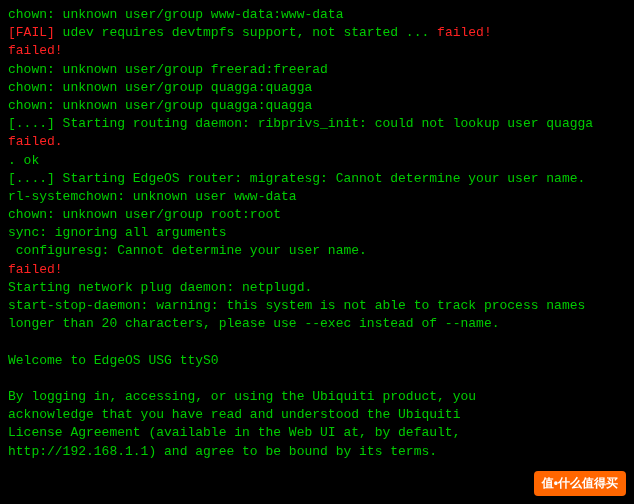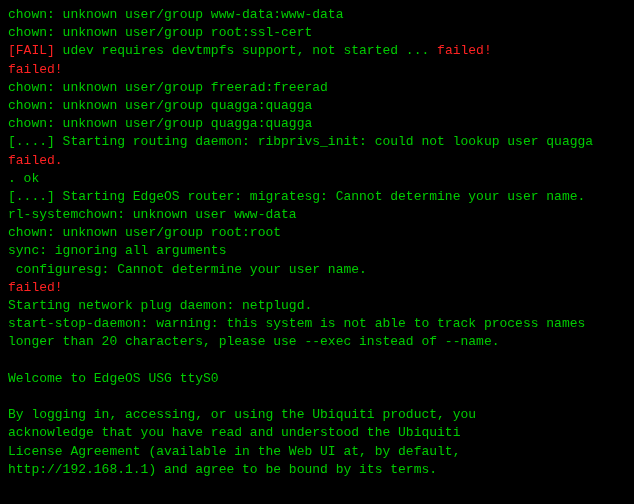--- a/index.html
+++ b/index.html
@@ -49,21 +49,20 @@
     }
   </style>
 </head>
 <body>
 
 <div class="terminal">
 
   <div class="line green">chown: unknown user/group www-data:www-data</div>
 
 
-  <div class="line green">chown: unknown user/group root:ssl-cert</div>
 
   <div class="line"><span class="red">[FAIL]</span><span class="green"> udev requires devtmpfs support, not started ... </span><span class="red">failed!</span></div>
 
   <div class="line red">failed!</div>
 
 
   <div class="line green">chown: unknown user/group freerad:freerad</div>
 
   <div class="line green">chown: unknown user/group quagga:quagga</div>
 
@@ -100,13 +99,14 @@
   <div class="line green">&nbsp;</div>
 
   <div class="line green">By logging in, accessing, or using the Ubiquiti product, you</div>
 
   <div class="line green">acknowledge that you have read and understood the Ubiquiti</div>
 
   <div class="line green">License Agreement (available in the Web UI at, by default,</div>
 
   <div class="line green">http://192.168.1.1) and agree to be bound by its terms.</div>
 
+  <div class="watermark">值•什么值得买</div>
 </div>
 
 </body></html>

